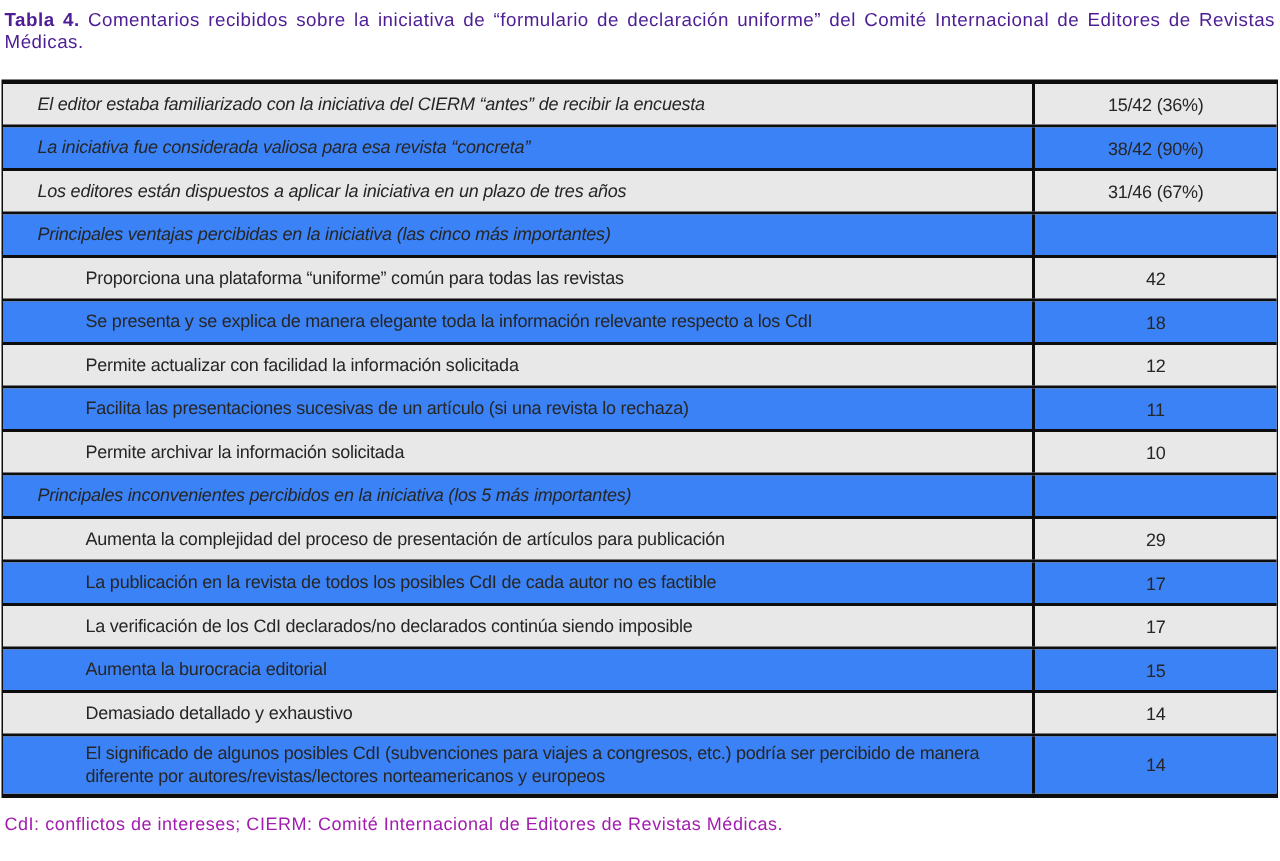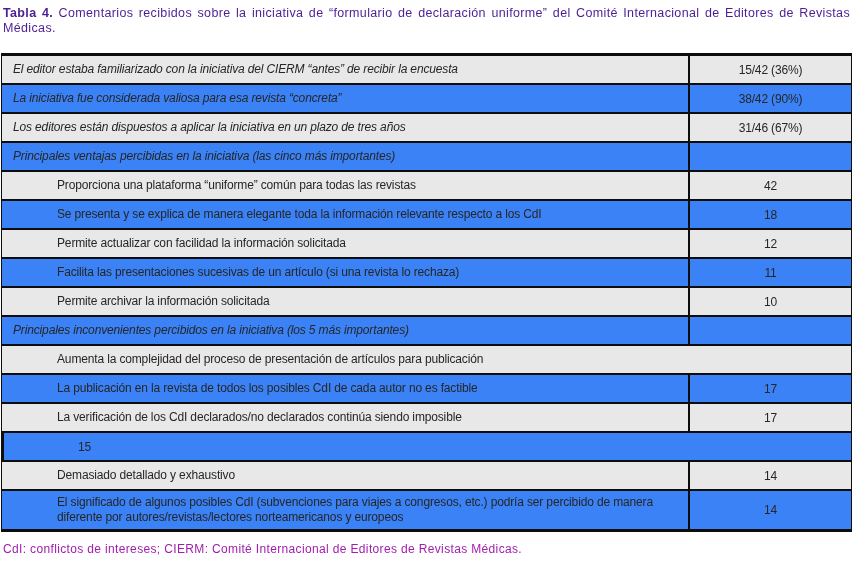--- a/index.html
+++ b/index.html
@@ -37,21 +37,21 @@
     border-bottom: 2px solid #0d0d0d;
     background: #3b82f6;
   }
   .row:last-child { border-bottom: none; }
   .row.shaded { background: #e8e8e8; }
 
   .cell-text {
     flex: 1;
     display: flex;
     align-items: center;
-    padding: 4px 10px 4px 11px;
+    padding: 4px 10px 4px 23px;
     font-size: 12px;
     line-height: 15px;
     letter-spacing: -0.15px;
     color: #262626;
   }
   .row.statement .cell-text, .row.section .cell-text { font-style: italic; }
   .row.item .cell-text { padding-left: 55px; border-radius: 13px; }
 
   .cell-value {
     width: 163px;
@@ -117,30 +117,32 @@
         <div class="row item shaded">
           <div class="cell-text">Permite archivar la información solicitada</div>
           <div class="cell-value">10</div>
         </div>
         <div class="row section">
           <div class="cell-text">Principales inconvenientes percibidos en la iniciativa (los 5 más importantes)</div>
           <div class="cell-value"></div>
         </div>
         <div class="row item shaded">
           <div class="cell-text">Aumenta la complejidad del proceso de presentación de artículos para publicación</div>
+          <div class="cell-value">29</div>
         </div>
         <div class="row item">
           <div class="cell-text">La publicación en la revista de todos los posibles CdI de cada autor no es factible</div>
           <div class="cell-value">17</div>
         </div>
         <div class="row item shaded">
           <div class="cell-text">La verificación de los CdI declarados/no declarados continúa siendo imposible</div>
           <div class="cell-value">17</div>
         </div>
         <div class="row item">
+          <div class="cell-text">Aumenta la burocracia editorial</div>
           <div class="cell-value">15</div>
         </div>
         <div class="row item shaded">
           <div class="cell-text">Demasiado detallado y exhaustivo</div>
           <div class="cell-value">14</div>
         </div>
         <div class="row item">
           <div class="cell-text">El significado de algunos posibles CdI (subvenciones para viajes a congresos, etc.) podría ser percibido de manera diferente por autores/revistas/lectores norteamericanos y europeos</div>
           <div class="cell-value">14</div>
         </div>

